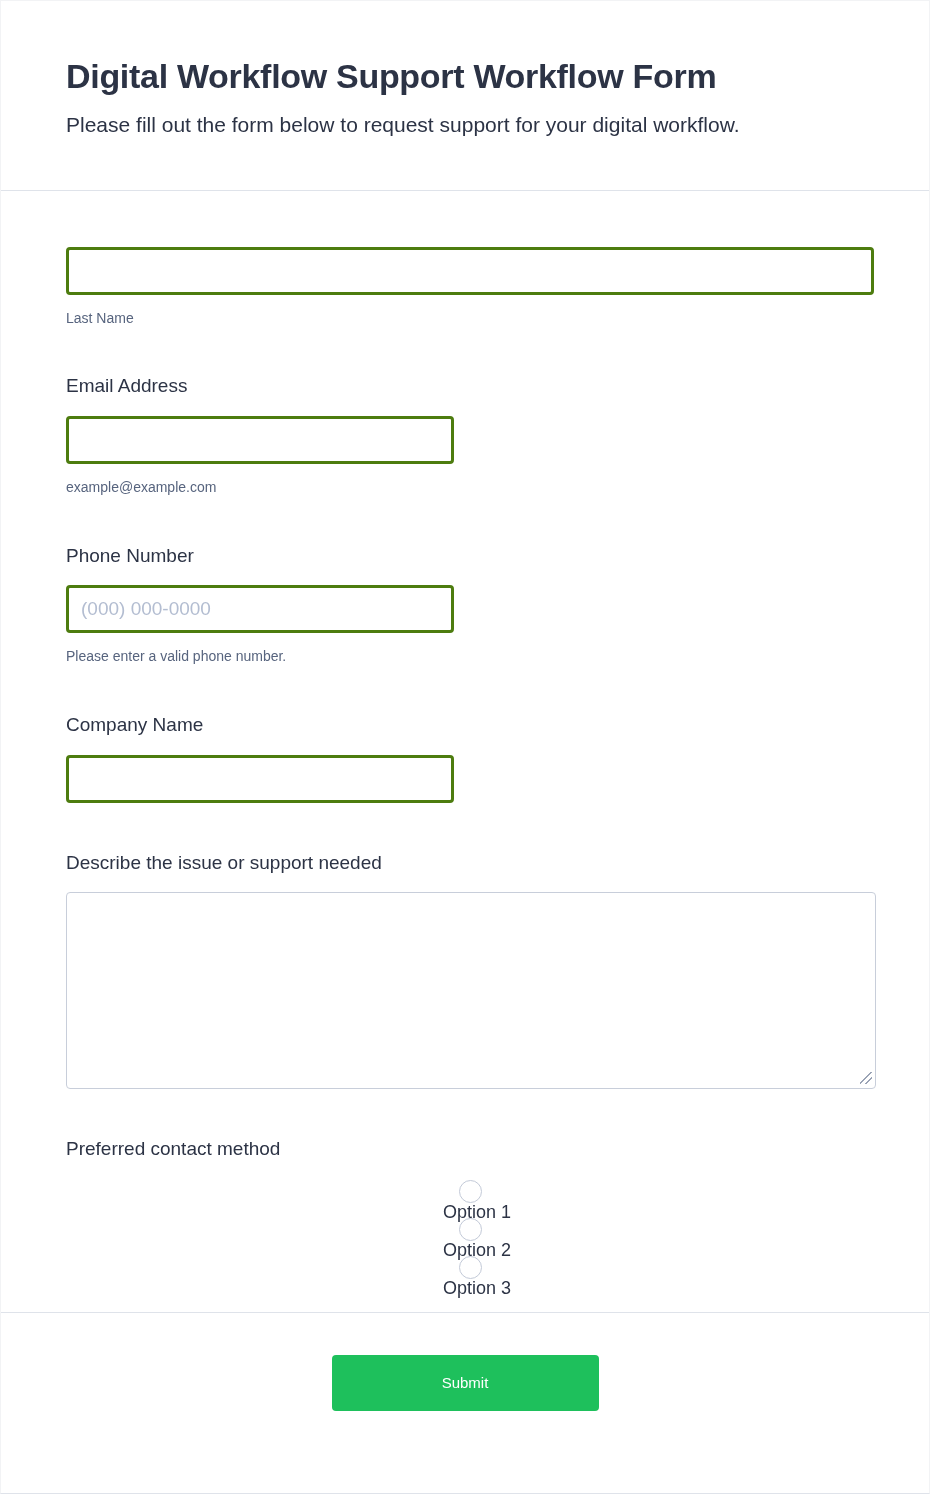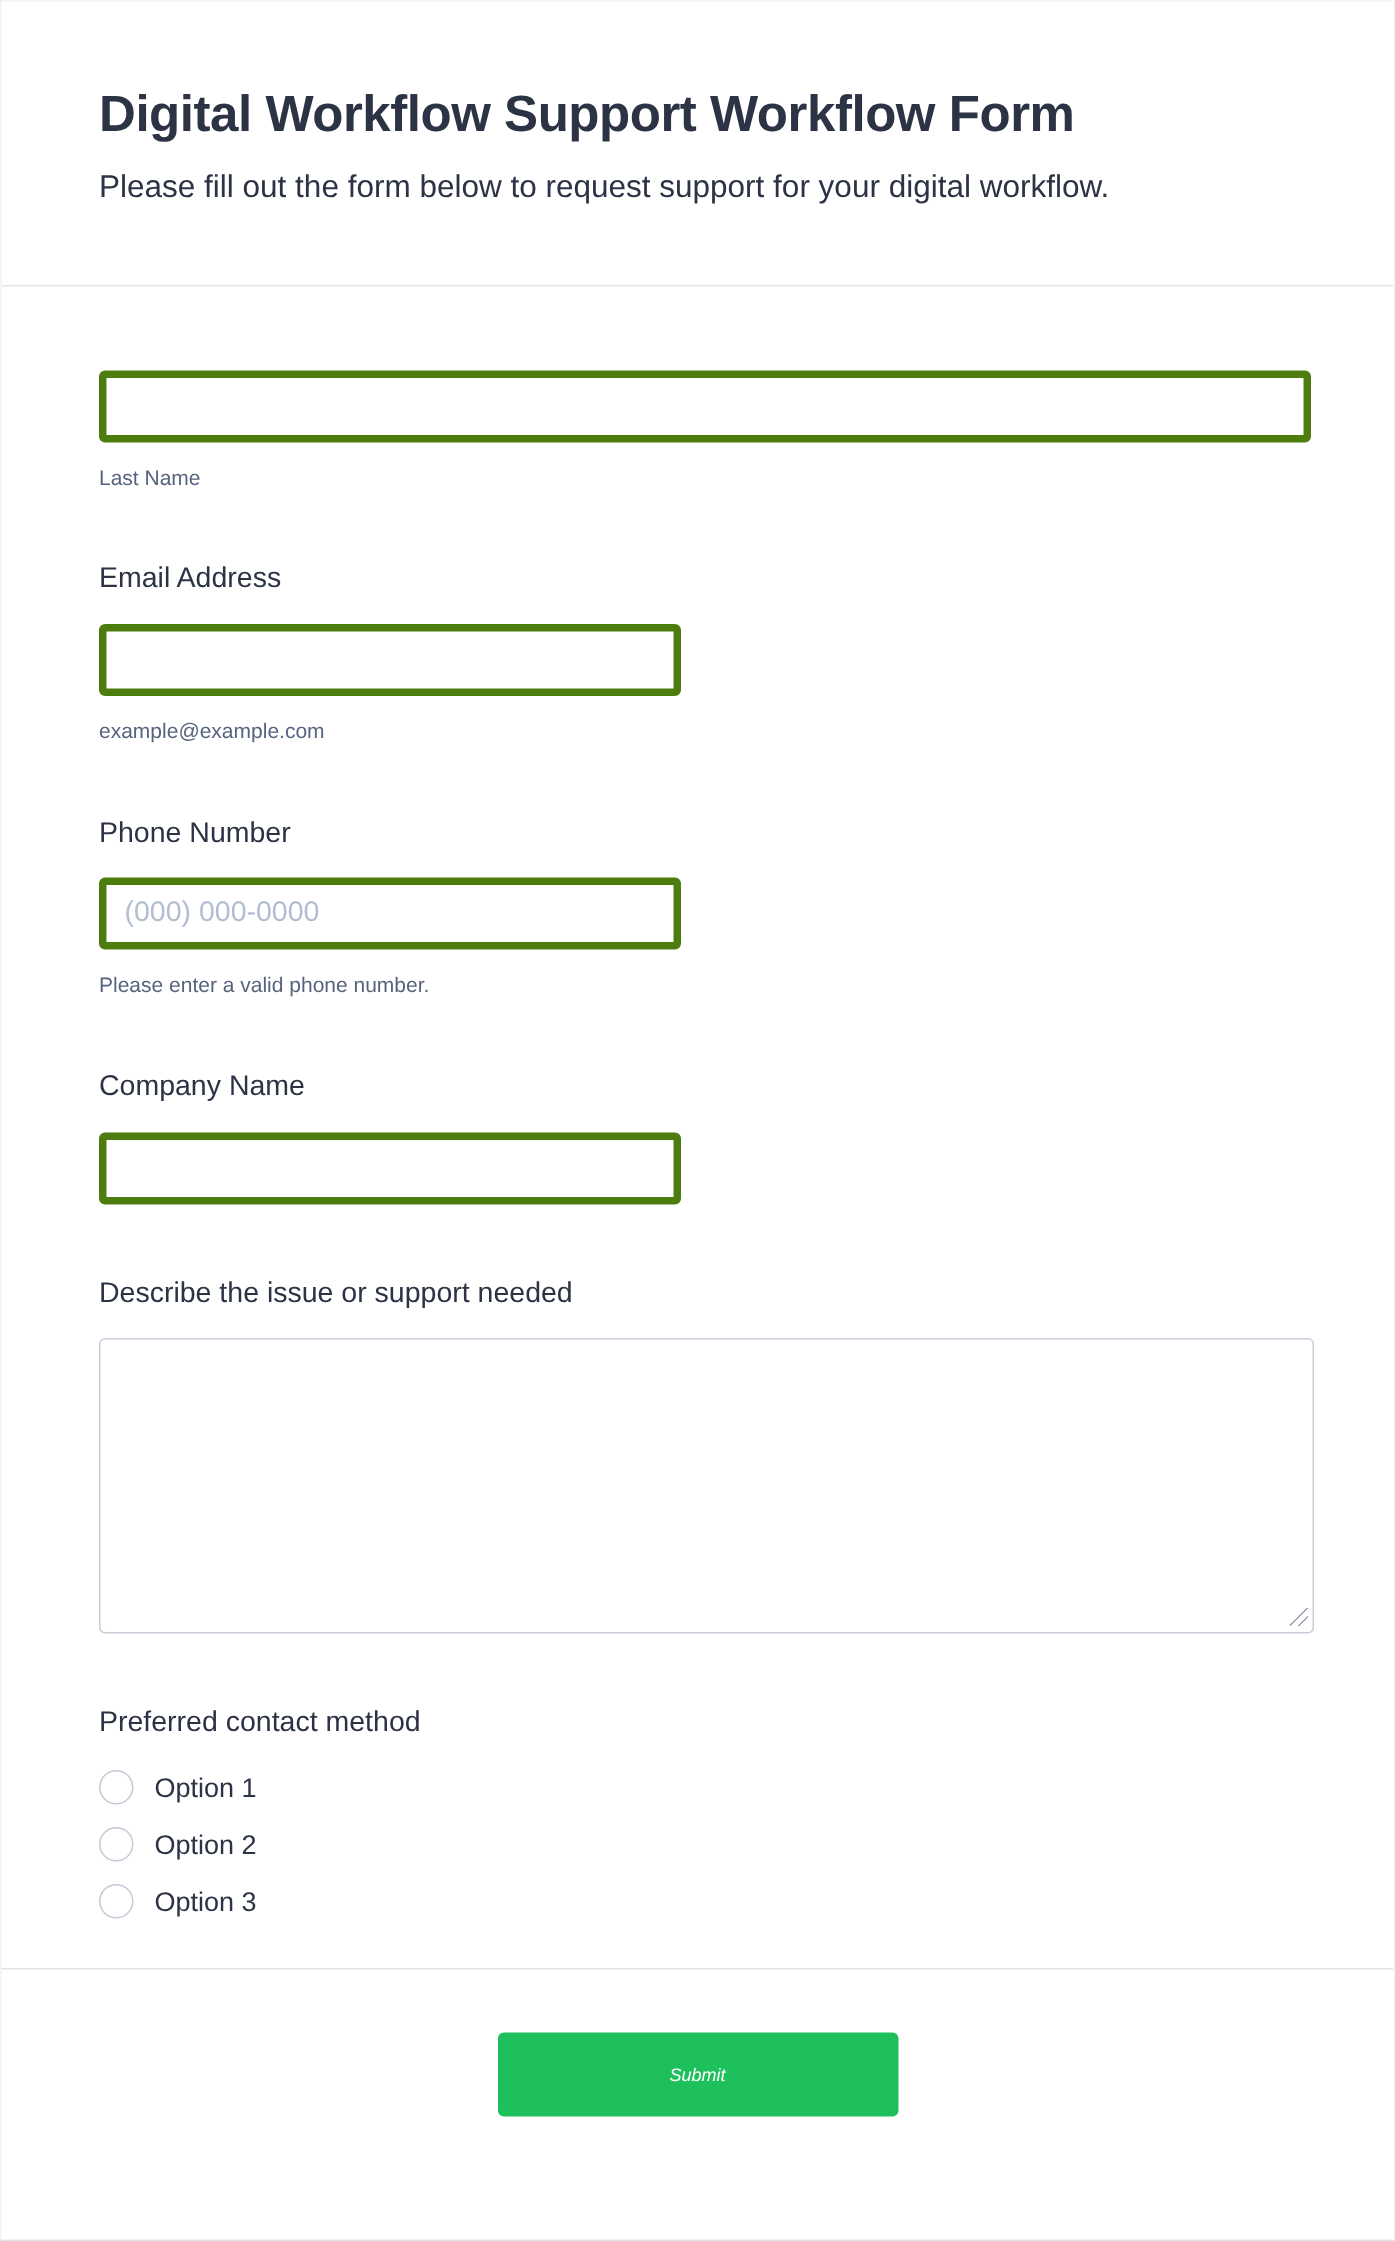--- a/index.html
+++ b/index.html
@@ -52,21 +52,21 @@
     font-size: 19px;
     font-weight: 500;
     color: #2c3345;
     margin-bottom: 18px;
     line-height: 1.2;
   }
   .text-input {
     display: block;
     width: 388px;
     height: 48px;
-    border: 5px solid #4d7c0f;
+    border: 3px solid #4d7c0f;
     border-radius: 4px;
     background: #ffffff;
     font-family: "Liberation Sans", sans-serif;
     font-size: 19px;
     color: #2c3345;
     padding: 0 12px;
     outline: none;
   }
   .text-input::placeholder { color: #b3bdd1; opacity: 1; }
   .helper {
@@ -110,20 +110,21 @@
 
   
   .radio-field { margin-bottom: 0; }
   .radio-field .field-label { margin-bottom: 19px; }
   .radio-row {
     display: flex;
     align-items: center;
     height: 23px;
     margin-bottom: 15px;
     cursor: pointer;
+    flex-direction: column;
   }
   .radio-circle {
     width: 23px;
     height: 23px;
     border: 1px solid #c3cad8;
     border-radius: 50%;
     background: #ffffff;
     flex: 0 0 auto;
   }
   .radio-label {
@@ -138,26 +139,25 @@
   .footer { padding-top: 42px; text-align: center; }
   .submit-button {
     display: inline-block;
     width: 267px;
     height: 56px;
     border: none;
     border-radius: 4px;
     background: #1ec05c;
     color: #ffffff;
     font-family: "Liberation Sans", sans-serif;
-    font-size: 12px;
+    font-size: 15px;
     font-weight: 500;
     cursor: pointer;
     line-height: 56px;
     text-align: center;
-    font-style: italic;
   }
 </style>
 </head>
 <body>
 
 <div class="card">
 
   <div class="header">
     <h1 class="title">Digital Workflow Support Workflow Form</h1>
     <p class="subtitle">Please fill out the form below to request support for your digital workflow.</p>

